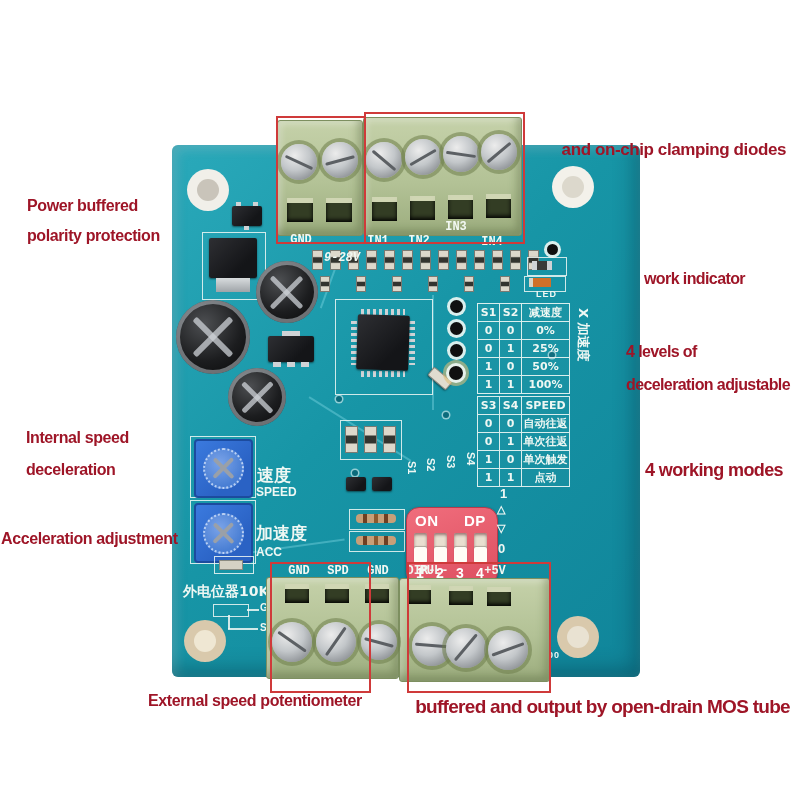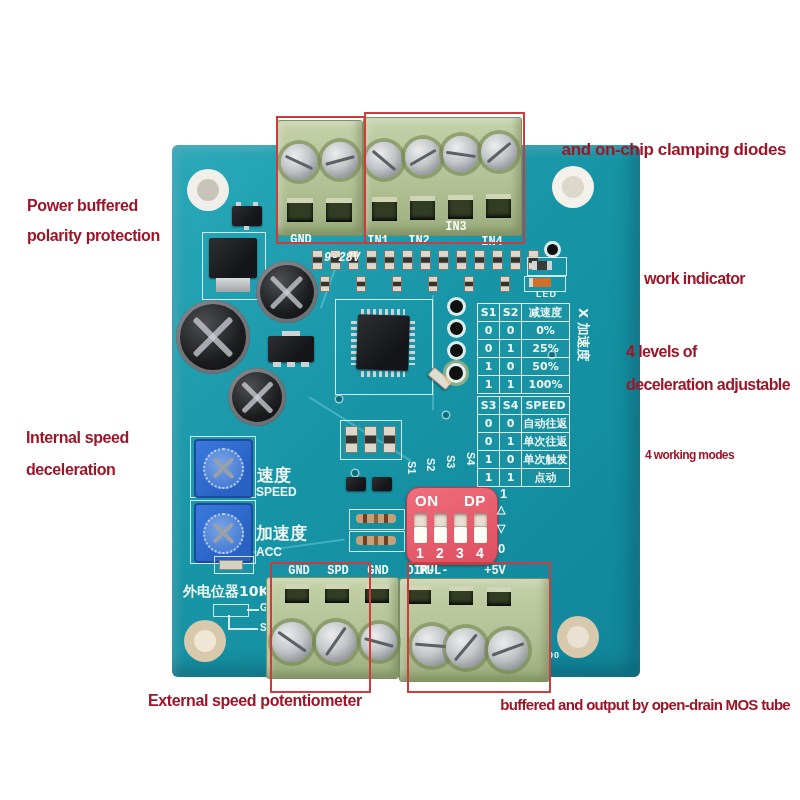--- a/index.html
+++ b/index.html
@@ -58,21 +58,21 @@
        border:2px solid #1c4b9e;border-radius:4px;}
   .dial{position:absolute;border-radius:50%;background:radial-gradient(circle at 40% 35%,#7aa3e8,#4a7fd4 70%);
         border:2px dotted rgba(230,240,255,.7);}
   .dial::before,.dial::after{content:"";position:absolute;left:14%;top:44%;width:72%;height:12%;
         background:#9aa0a8;border-radius:2px;}
   .dial::before{transform:rotate(45deg);} .dial::after{transform:rotate(-45deg);}
   .thres{position:absolute;height:9px;border-radius:4px;
          background:linear-gradient(90deg,#c79f78 0 18%,#6e3f22 18% 28%,#c79f78 28% 44%,#8a5a30 44% 54%,#c79f78 54% 70%,#6e3f22 70% 80%,#c79f78 80% 100%);}
   
   .dip{position:absolute;background:linear-gradient(160deg,#f06d7c,#dd4f60);border-radius:13px;
-       border:1px solid #b93a4b;box-shadow:0 1px 3px rgba(0,0,0,.4);}
+       border:1px solid #b93a4b;box-shadow:0 1px 3px rgba(0,0,0,.4);margin-top:20px;}
   .dip .dlabel{position:absolute;color:#fff;font-weight:700;font-size:15px;letter-spacing:.5px;}
   .slider{position:absolute;width:13px;height:30px;background:#e8dfd0;border-radius:2px;
           box-shadow:inset 0 2px 3px rgba(90,40,45,.55);}
   .slider i{position:absolute;left:0;bottom:0;width:100%;height:52%;background:#fffdf6;
             display:block;border-radius:2px;box-shadow:0 -1px 1px rgba(0,0,0,.25);}
   .dipnum{position:absolute;color:#fff;font-weight:700;font-size:14px;}
   
   .ktable{position:absolute;display:grid;grid-template-columns:22px 22px 47px;
           border:1.5px solid rgba(240,248,245,.9);background:rgba(255,255,255,.02);}
   .ktable span{height:17px;line-height:17px;text-align:center;color:#eef7f3;font-weight:700;
@@ -347,17 +347,18 @@
   <div class="redbox" style="left:407px;top:562px;width:140px;height:127px;"></div>
 
   <div class="red-label" style="right:14px;top:140px;">and on-chip clamping diodes</div>
   <div class="red-label" style="left:27px;top:197px;font-size:16px;">Power buffered</div>
   <div class="red-label" style="left:27px;top:227px;font-size:16px;">polarity protection</div>
   <div class="red-label" style="left:644px;top:270px;font-size:16px;letter-spacing:-0.6px;">work indicator</div>
   <div class="red-label" style="left:626px;top:343px;font-size:16px;letter-spacing:-0.6px;">4 levels of</div>
   <div class="red-label" style="right:10px;top:376px;font-size:16px;letter-spacing:-0.6px;">deceleration adjustable</div>
   <div class="red-label" style="left:26px;top:429px;font-size:16px;">Internal speed</div>
   <div class="red-label" style="left:26px;top:461px;font-size:16px;">deceleration</div>
-  <div class="red-label" style="left:645px;top:448px;font-size:12px;letter-spacing:-0.6px;">4 working modes</div>
+  <div class="red-label" style="left:645px;top:460px;font-size:18px;letter-spacing:-0.6px;">4 working modes</div>
+  <div class="red-label" style="left:1px;top:530px;font-size:16px;">Acceleration adjustment</div>
   <div class="red-label" style="left:148px;top:692px;font-size:16px;">External speed potentiometer</div>
-  <div class="red-label" style="right:10px;top:696px;font-size:15px;letter-spacing:-0.7px;">buffered and output by open-drain MOS tube</div>
+  <div class="red-label" style="right:10px;top:696px;font-size:19px;letter-spacing:-0.7px;">buffered and output by open-drain MOS tube</div>
 
 </div>
 
 </body></html>

